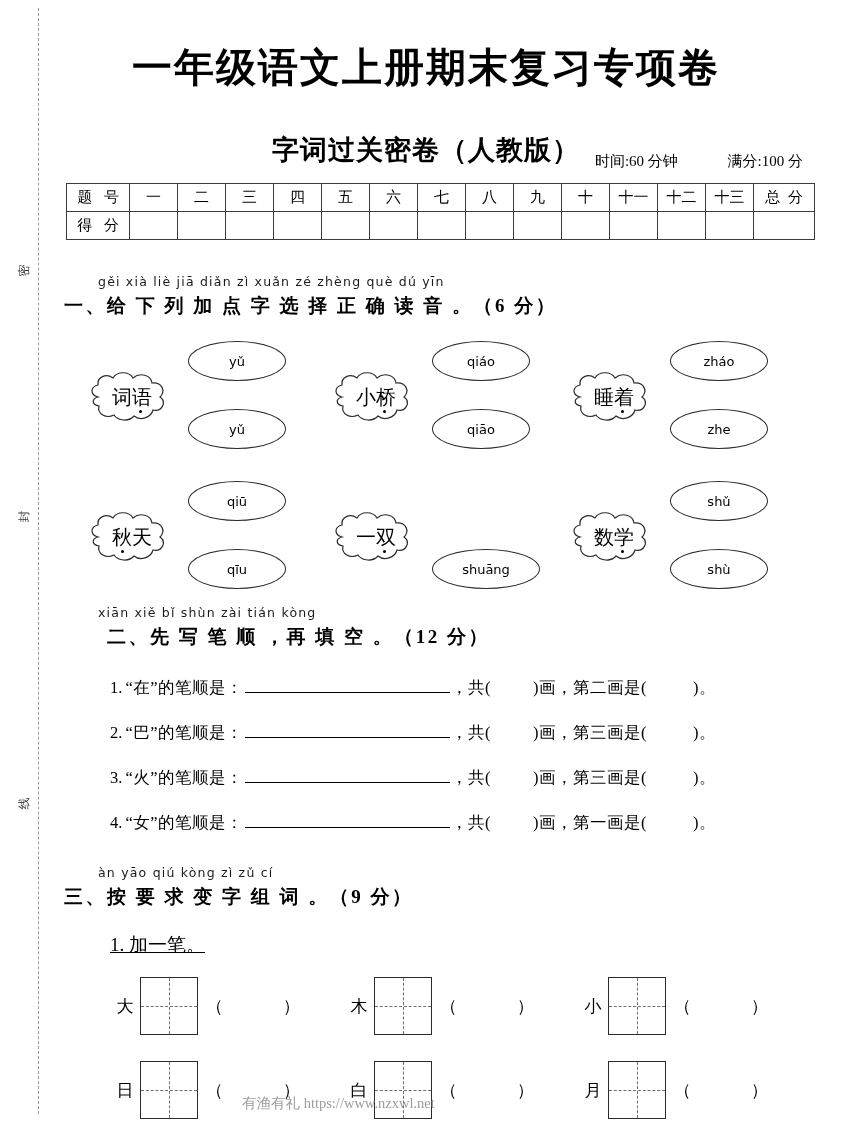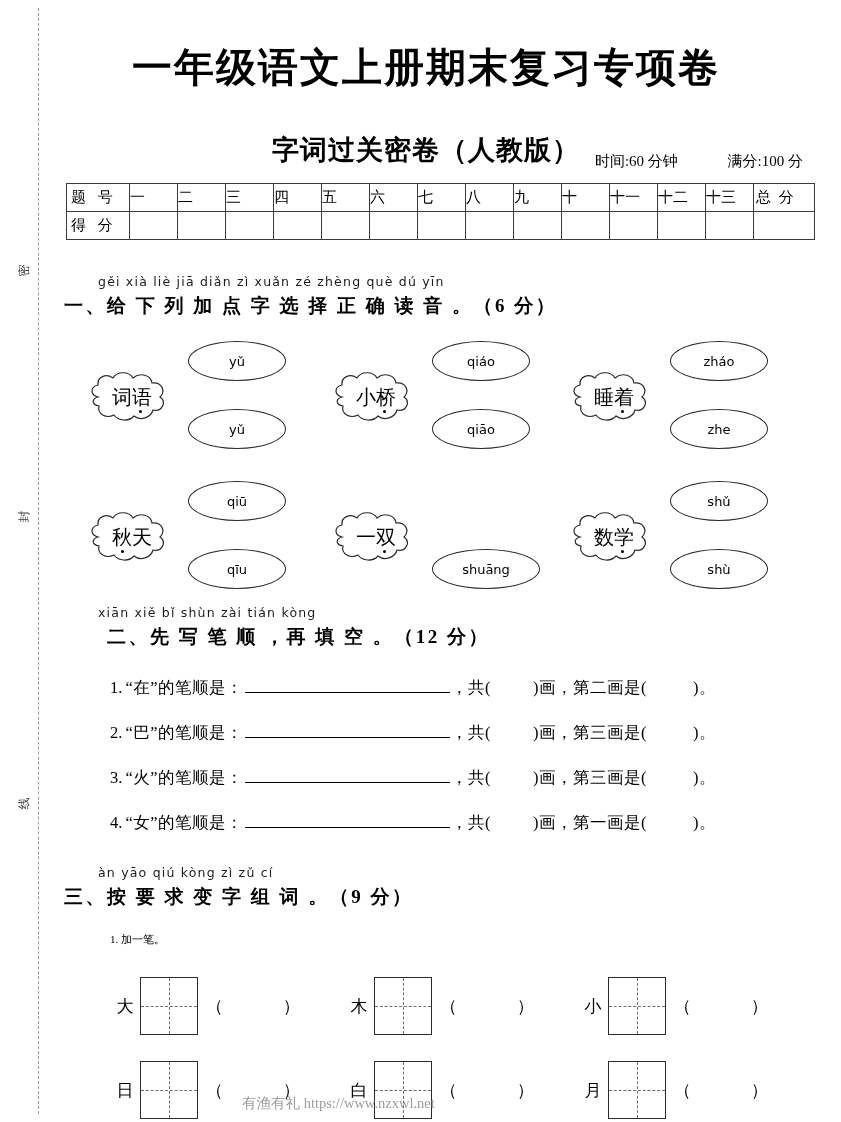--- a/index.html
+++ b/index.html
@@ -90,20 +90,21 @@
   #score-table {
     position: absolute;
     left: 20px; top: 167px;
     border-collapse: collapse;
     table-layout: fixed;
     width: 735px;
   }
   #score-table td {
     border: 1px solid #3b3b3b;
     height: 27px;
+    text-align: center;
     vertical-align: middle;
     font-size: 15px;
     padding: 0;
   }
   #score-table td.head-label {
     width: 62px;
     letter-spacing: 4px;
     text-indent: 4px;
   }
   #score-table td.num-cell { width: 47px; }
@@ -215,22 +216,23 @@
 
   #q2-1 { top: 661px; }
   #q2-2 { top: 706px; }
   #q2-3 { top: 751px; }
   #q2-4 { top: 796px; }
 
   
   #q3-sub1 {
     position: absolute;
     left: 64px; top: 916px;
-    font-size: 11px;
-    white-space: nowrap;
+    font-size: 19px;
+    white-space: nowrap;
+    text-decoration: underline;
   }
   .q3-cell {
     position: absolute;
     height: 64px;
     display: flex;
     align-items: center;
     white-space: nowrap;
     font-size: 17px;
   }
   .q3-r1 { top: 958px; }

